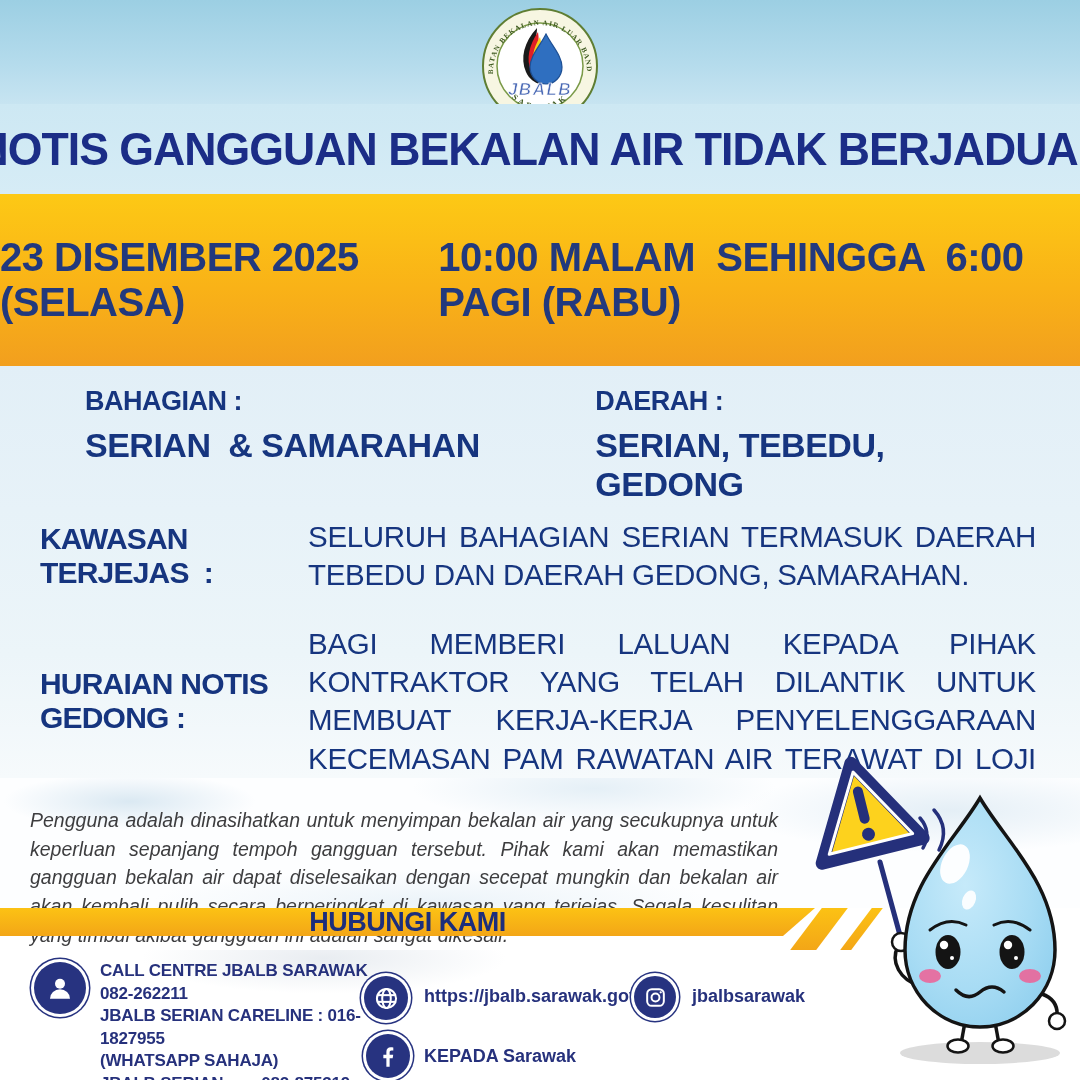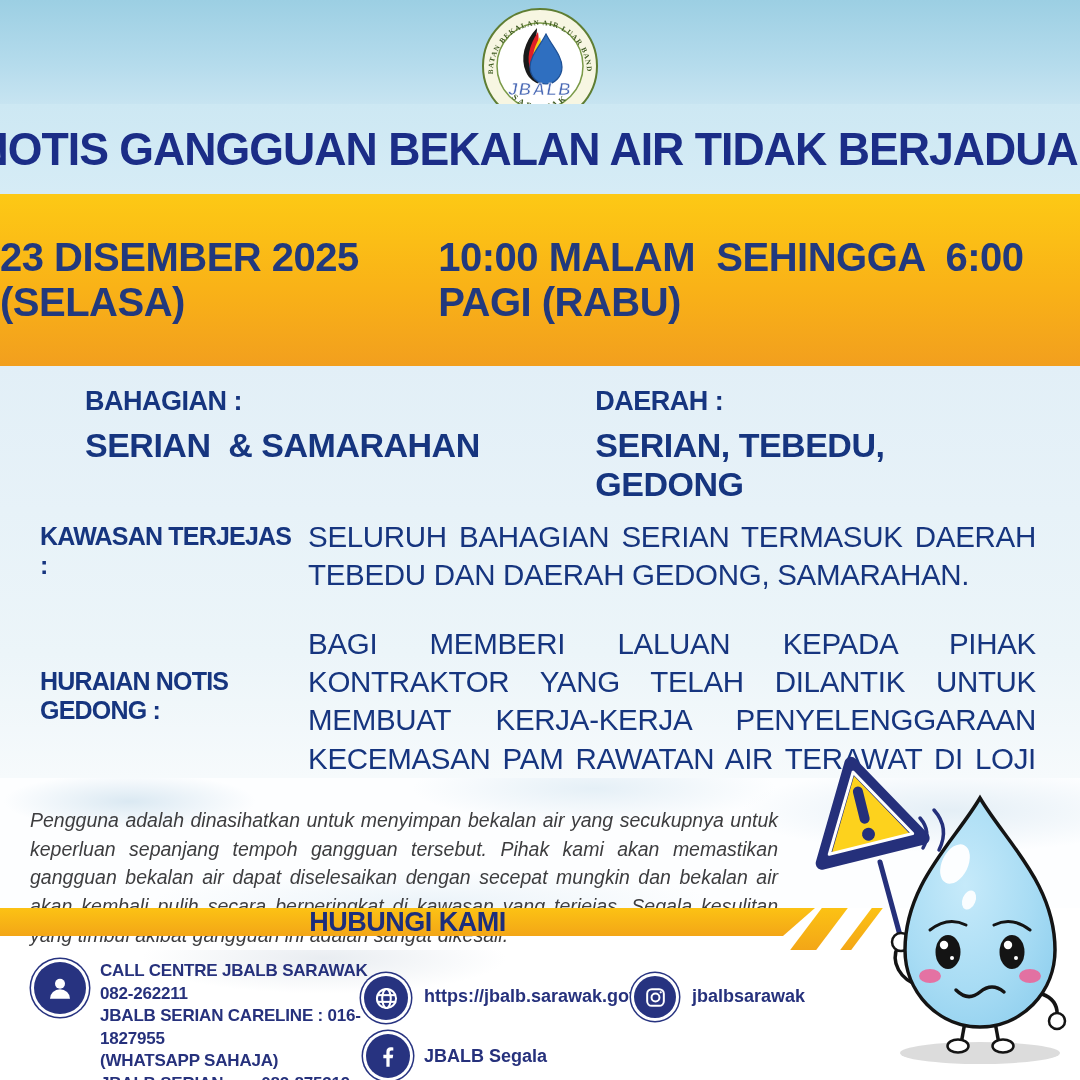--- a/index.html
+++ b/index.html
@@ -22,21 +22,21 @@
   
   .content{position:absolute;top:366px;left:0;width:1080px;height:412px;
     background:linear-gradient(180deg,#e2eff7 0%,#ecf5f9 70%,#f6fafc 100%);color:#16357f;}
   .row-top{display:flex;padding:20px 40px 0 85px;}
   .col-bahagian{width:512px;}
   .fld-label{font-size:27px;font-weight:bold;letter-spacing:-0.5px;}
   .fld-value{font-size:34px;font-weight:bold;letter-spacing:-0.5px;margin-top:9px;white-space:pre-wrap;}
   .row-grid{display:grid;grid-template-columns:268px 1fr;padding:0 44px 0 40px;}
   .row-kawasan{margin-top:14px;}
   .row-huraian{margin-top:30px;}
-  .side-label{font-size:25px;font-weight:bold;letter-spacing:-0.8px;white-space:pre-wrap;padding-top:4px;}
+  .side-label{font-size:30px;font-weight:bold;letter-spacing:-0.8px;white-space:pre-wrap;padding-top:4px;}
   .row-huraian .side-label{padding-top:42px;}
   .body-text{font-size:29.5px;font-weight:normal;line-height:1.3;text-align:justify;letter-spacing:-0.3px;}
   
   .splash{position:absolute;top:778px;left:0;width:1080px;height:130px;background:#fdfeff;
     background-image:
       radial-gradient(ellipse 180px 40px at 12% 18%, rgba(190,215,232,.55), rgba(190,215,232,0) 70%),
       radial-gradient(ellipse 260px 50px at 55% 8%, rgba(205,225,238,.5), rgba(205,225,238,0) 70%),
       radial-gradient(ellipse 300px 60px at 88% 25%, rgba(198,220,235,.45), rgba(198,220,235,0) 70%),
       radial-gradient(ellipse 400px 45px at 40% 95%, rgba(210,228,240,.4), rgba(210,228,240,0) 70%);}
   .advisory{position:absolute;left:30px;top:28px;width:748px;
@@ -171,21 +171,21 @@
         <line x1="3.5" y1="15" x2="20.5" y2="15"></line>
       </svg>
     </div>
     <div class="web-text">https://jbalb.sarawak.gov.my/</div>
 
     <div class="icon-circle ic-fb">
       <svg viewBox="0 0 24 24" width="26" height="26">
         <path d="M13.5,22 v-8 h2.8 l0.5,-3.2 h-3.3 v-2 c0,-1 0.4,-1.8 1.8,-1.8 h1.6 V4.2 C16.6,4.1 15.6,4 14.5,4 c-2.4,0 -4,1.5 -4,4.2 v2.6 H7.7 V14 h2.8 v8 Z" fill="#fff"></path>
       </svg>
     </div>
-    <div class="fb-text">JBALB Segala</div>
+    <div class="fb-text">KEPADA Sarawak</div>
 
     <div class="icon-circle ic-ig">
       <svg viewBox="0 0 24 24" width="25" height="25" fill="none" stroke="#fff" stroke-width="1.9">
         <rect x="4" y="4" width="16" height="16" rx="4.5"></rect>
         <circle cx="12" cy="12" r="3.8"></circle>
         <circle cx="17" cy="7" r="1.1" fill="#fff" stroke="none"></circle>
       </svg>
     </div>
     <div class="ig-text">jbalbsarawak</div>
   </div>

